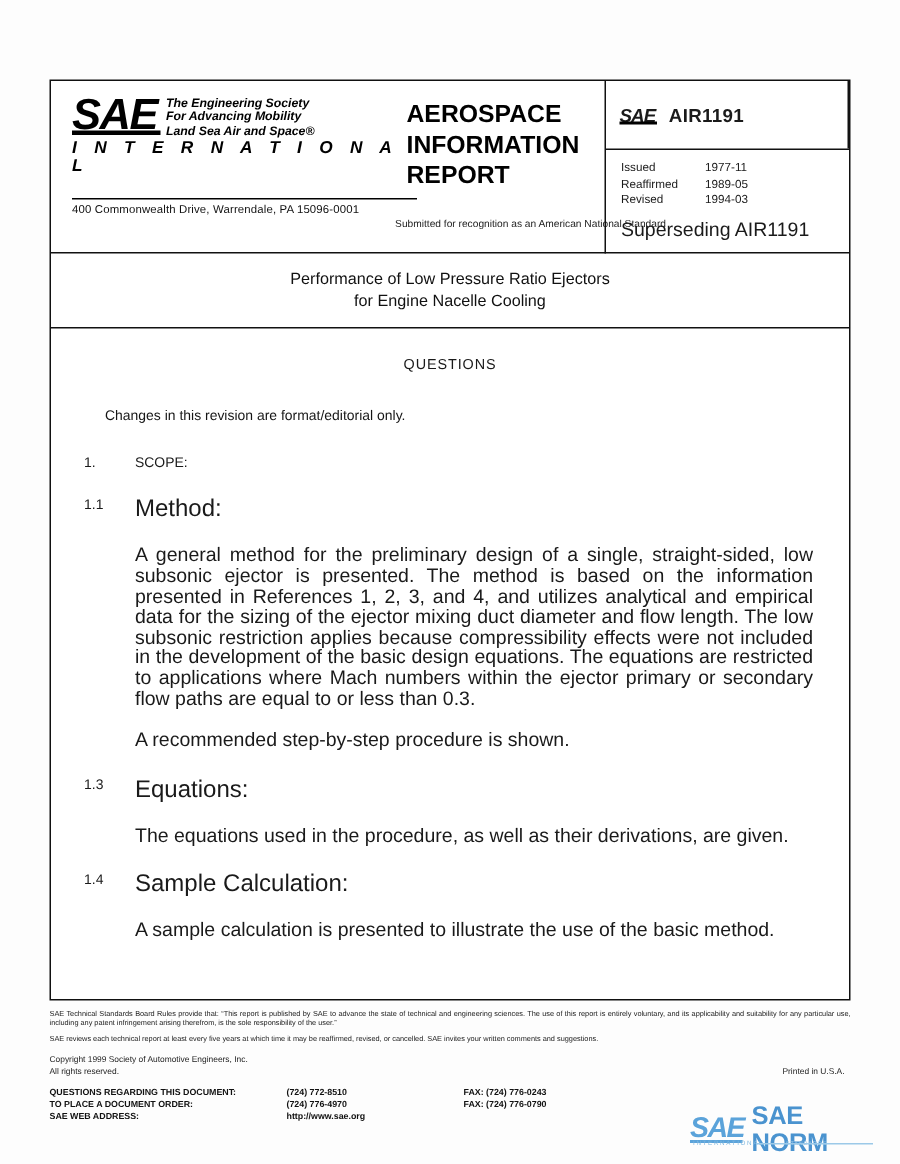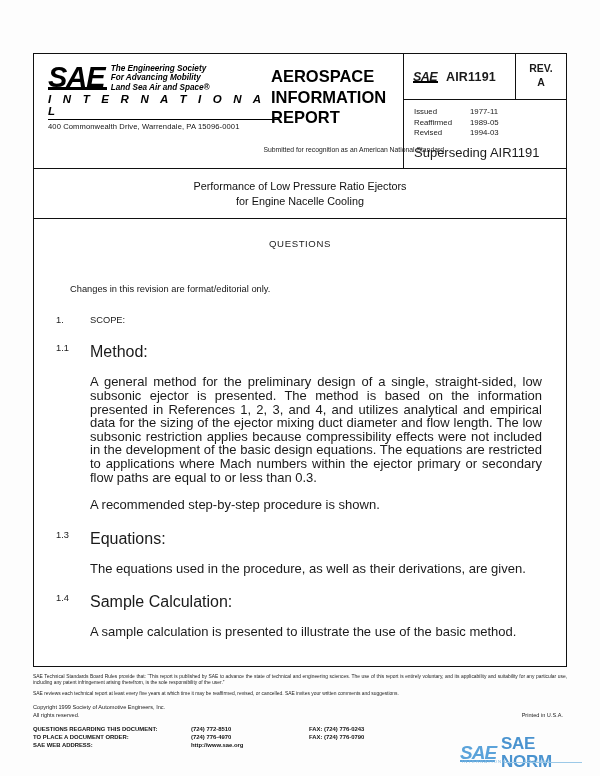--- a/index.html
+++ b/index.html
@@ -80,21 +80,21 @@
     color: #000;
   }
   .sae-tagline span { display: block; }
   .sae-intl {
     font-size: 11.5px;
     font-style: italic;
     font-weight: bold;
     letter-spacing: 4.2px;
     margin-top: 1px;
     border-bottom: 1.2px solid #000;
-    padding-bottom: 2px;
+    padding-bottom: 15px;
     color: #000;
   }
   .sae-address {
     font-size: 7.6px;
     margin-top: 2px;
     color: #111;
     letter-spacing: .1px;
   }
 
   .mast-title {
@@ -219,21 +219,21 @@
   }
   .body-inner {
     padding: 0 22px 0 22px;
   }
   .para {
     font-size: 9.3px;
     line-height: 13.4px;
     color: #151515;
   }
   .lead-note {
-    margin-top: 34px;
+    margin-top: 22px;
     margin-left: 14px;
   }
   .sec-row {
     display: flex;
     margin-top: 19px;
   }
   .sec-num {
     width: 34px;
     flex: 0 0 34px;
     font-size: 9.3px;
@@ -397,24 +397,20 @@
         <span>REPORT</span>
       </div>
 
       <div class="submitted-line">Submitted for recognition as an American National Standard</div>
 
       <div class="id-block">
         <div class="id-top">
           <div class="id-num">
             <span class="id-sae">SAE</span>
             <span class="id-code">AIR1191</span>
-          </div>
-          <div class="id-rev">
-            <span>REV.</span>
-            <span>A</span>
           </div>
         </div>
         <div class="id-dates">
           <div class="drow">
             <span class="dlabel">Issued</span>
             <span>1977-11</span>
           </div>
           <div class="drow">
             <span class="dlabel">Reaffirmed</span>
             <span>1989-05</span>

